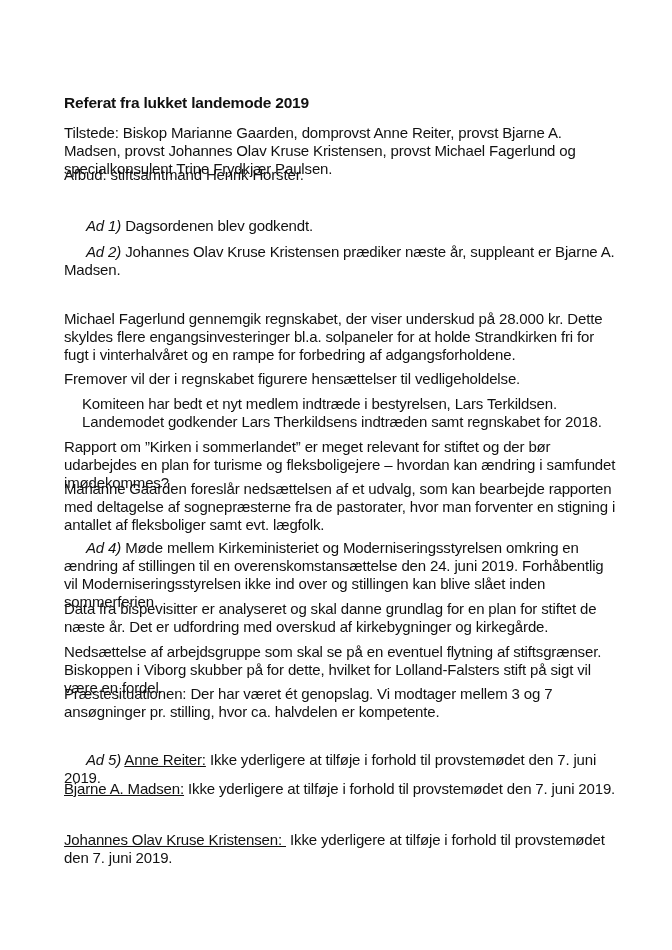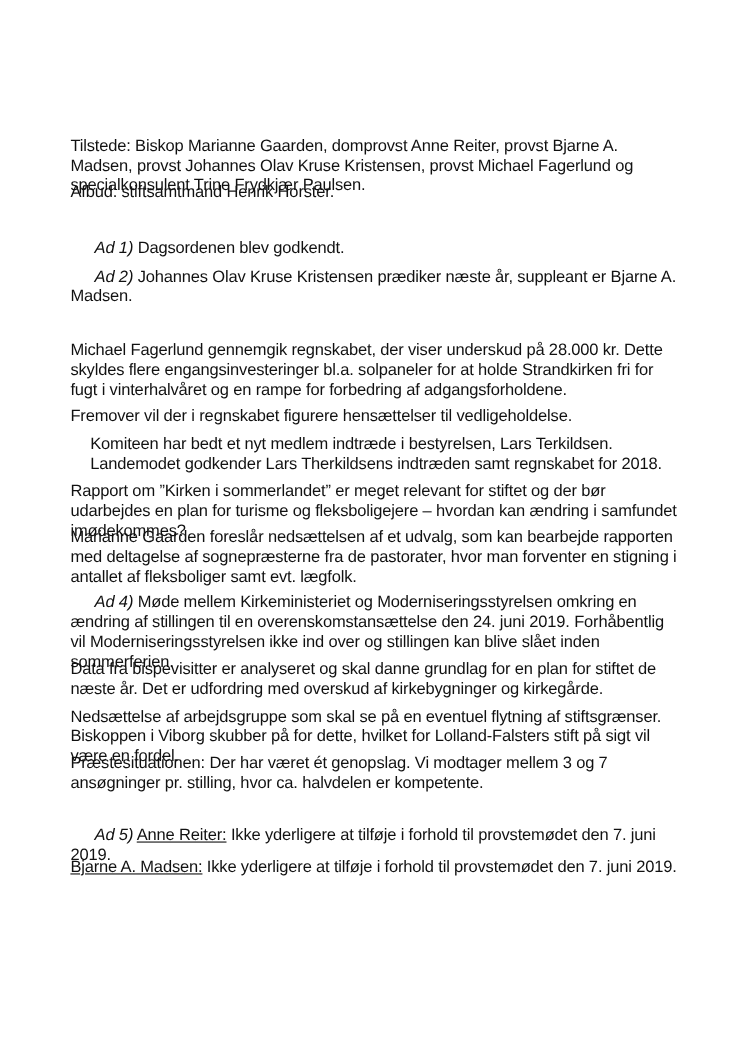--- a/index.html
+++ b/index.html
@@ -8,20 +8,21 @@
   .page { position:absolute; left:0; top:0; width:672px; height:950px; background:#fff; }
   .title { position:absolute; left:64px; top:94px; font-size:15.5px; font-weight:bold; letter-spacing:-0.2px; }
   .p { position:absolute; left:64px; width:555px; font-size:15px; line-height:18px; letter-spacing:-0.15px; }
   .ad { font-style:italic;margin-left:22px; }
   .u { text-decoration:underline; }
 </style>
 </head>
 <body>
 
 <div class="page">
+  <div class="title">Referat fra lukket landemode 2019</div>
 
   <div class="p" style="top:124px;">Tilstede: Biskop Marianne Gaarden, domprovst Anne Reiter, provst Bjarne A. Madsen, provst Johannes Olav Kruse Kristensen, provst Michael Fagerlund og specialkonsulent Trine Frydkjær Paulsen.</div>
   <div class="p" style="top:166px;">Afbud: stiftsamtmand Henrik Horster.</div>
 
   <div class="p" style="top:217px;">
     <span class="ad">Ad 1)</span><span> Dagsordenen blev godkendt.</span>
   </div>
   <div class="p" style="top:243px;">
     <span class="ad">Ad 2)</span><span> Johannes Olav Kruse Kristensen prædiker næste år, suppleant er Bjarne A. Madsen.</span>
   </div>
@@ -40,13 +41,16 @@
   <div class="p" style="top:643px;">Nedsættelse af arbejdsgruppe som skal se på en eventuel flytning af stiftsgrænser. Biskoppen i Viborg skubber på for dette, hvilket for Lolland-Falsters stift på sigt vil være en fordel.</div>
   <div class="p" style="top:685px;">Præstesituationen: Der har været ét genopslag. Vi modtager mellem 3 og 7 ansøgninger pr. stilling, hvor ca. halvdelen er kompetente.</div>
 
   <div class="p" style="top:751px;">
     <span class="ad">Ad 5)</span>
     <span class="u">Anne Reiter:</span><span> Ikke yderligere at tilføje i forhold til provstemødet den 7. juni 2019.</span>
   </div>
   <div class="p" style="top:780px;">
     <span class="u">Bjarne A. Madsen:</span><span> Ikke yderligere at tilføje i forhold til provstemødet den 7. juni 2019.</span>
   </div>
+  <div class="p" style="top:831px;">
+    <span class="u" style="white-space:pre;">Johannes Olav Kruse Kristensen: </span><span> Ikke yderligere at tilføje i forhold til provstemødet den 7. juni 2019.</span>
+  </div>
 </div>
 
 </body></html>

